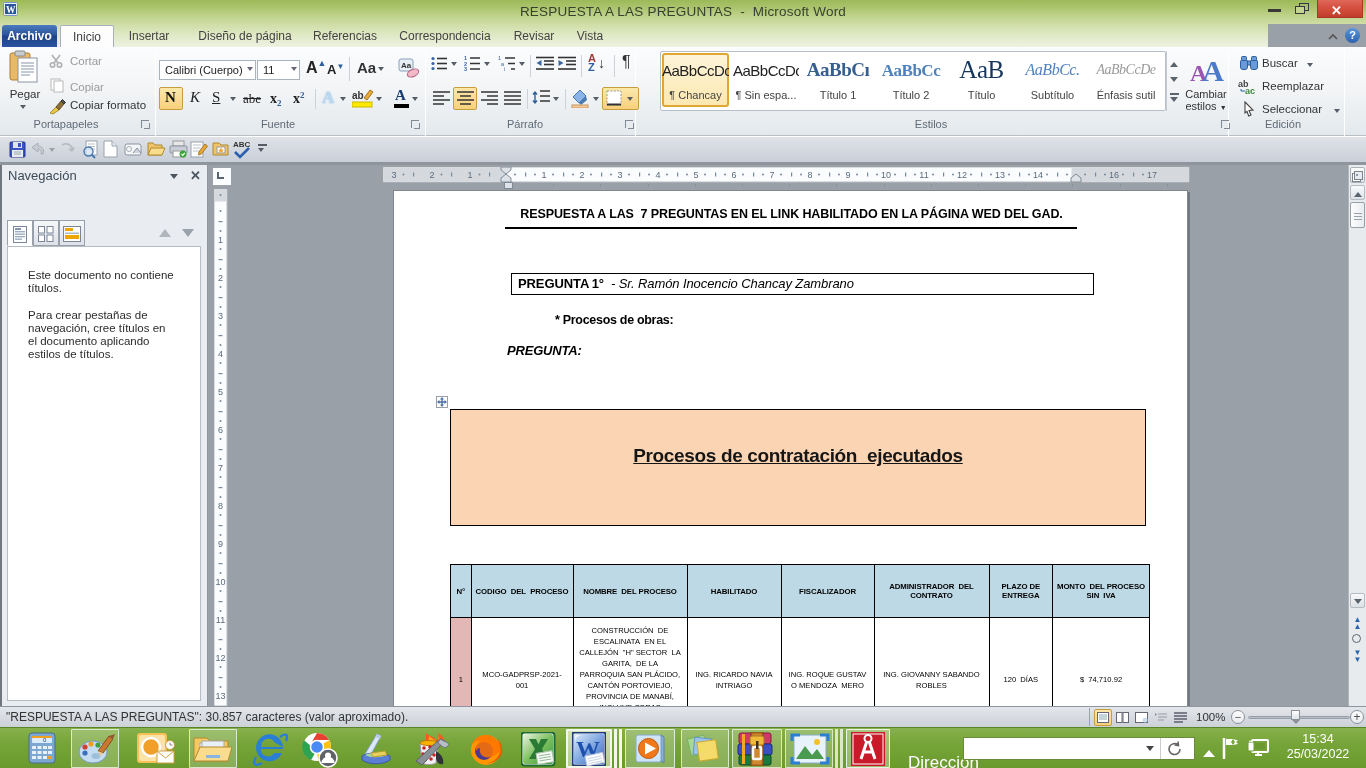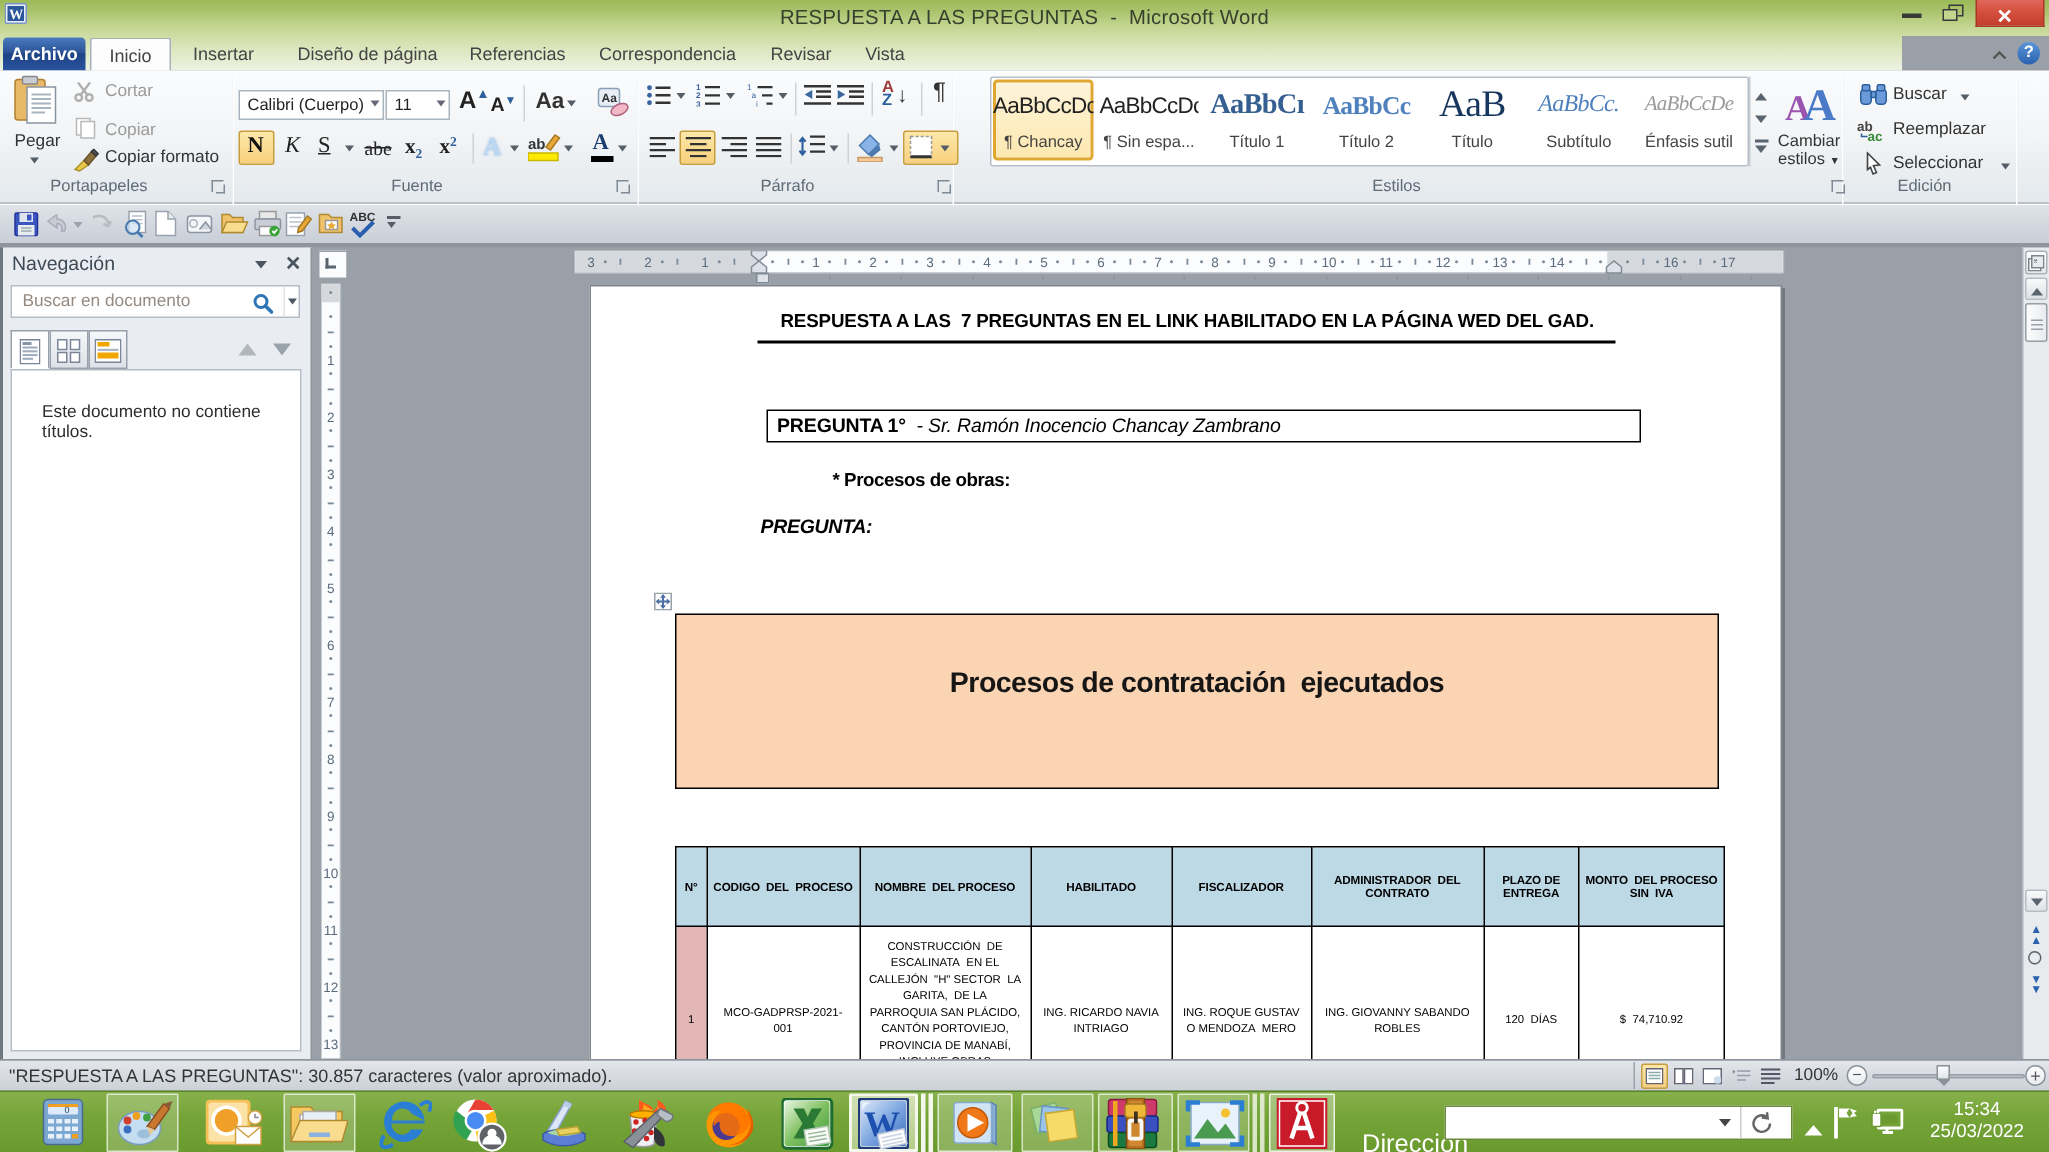--- a/index.html
+++ b/index.html
@@ -443,29 +443,20 @@
     <div class="abs" style="left:258px;top:7px;width:9px;height:1.6px;background:#555e66;"></div>
     <div class="dda" style="left:258px;top:11px;border-top-color:#555e66;"></div>
   </div>
   <div class="abs" id="mainborder"></div>
   <div class="abs" id="main">
     <div class="abs" style="left:0;top:0;width:2px;height:541px;background:#71777e;"></div>
     <div class="abs" id="navpane">
       <div class="abs" style="left:6px;top:3px;font-size:13px;color:#3e4a56;">Navegación</div>
       <div class="abs" style="left:168px;top:9px;width:0;height:0;border:4px solid transparent;border-top:5px solid #4a5560;"></div>
       <div class="abs" style="left:188px;top:3px;font-size:13px;font-weight:bold;color:#4a5560;">✕</div>
-      <div class="abs" id="searchbox">
-        <span style="color:#948a82;">Buscar en documento</span>
-        <svg class="abs" style="left:160px;top:4px;" width="15" height="15" viewBox="0 0 15 15">
-            <circle cx="6" cy="6" r="4" fill="none" stroke="#2e75b6" stroke-width="2"></circle>
-            <line x1="9" y1="9" x2="13" y2="13" stroke="#2e75b6" stroke-width="2.4" stroke-linecap="round"></line>
-          </svg>
-        <div class="abs" style="left:181px;top:0;width:1px;height:20px;background:#e0e4e8;"></div>
-        <div class="abs" style="left:184px;top:8px;width:0;height:0;border:3.5px solid transparent;border-top:4.5px solid #4a5560;"></div>
-      </div>
       <div class="abs" id="navtabs">
         <div class="abs navtab" style="left:0px;background:#fff;border-bottom:1px solid #fff;z-index:2;">
           <svg width="14" height="17" viewBox="0 0 14 17">
               <rect x="0.5" y="0.5" width="13" height="16" fill="#fff" stroke="#7a859a"></rect>
               <rect x="2" y="2" width="6" height="2" fill="#8496ab"></rect>
               <rect x="2" y="5" width="10" height="1.4" fill="#9eadc0"></rect>
               <rect x="2" y="7.5" width="10" height="1.4" fill="#9eadc0"></rect>
               <rect x="2" y="10" width="10" height="1.4" fill="#9eadc0"></rect>
               <rect x="2" y="12.5" width="7" height="1.4" fill="#9eadc0"></rect>
             </svg>
@@ -486,20 +477,21 @@
               <rect x="2" y="2" width="8" height="3" fill="#f0a500"></rect>
               <rect x="2" y="6.5" width="14" height="1.5" fill="#aab8c8"></rect>
               <rect x="2" y="9" width="14" height="4" fill="#f0a500"></rect>
             </svg>
         </div>
         <div class="abs" style="left:152px;top:9px;width:0;height:0;border:6px solid transparent;border-bottom:8px solid #b0b6bc;border-top:none;"></div>
         <div class="abs" style="left:175px;top:9px;width:0;height:0;border:6px solid transparent;border-top:8px solid #9aa2ab;border-bottom:none;"></div>
       </div>
       <div class="abs" id="navcontent">
         <div style="margin:22px 0 0 20px;">Este documento no contiene títulos.</div>
+        <div style="margin:14px 0 0 20px;width:170px;">Para crear pestañas de<br>navegación, cree títulos en<br>el documento aplicando<br>estilos de títulos.</div>
       </div>
     </div>
     <div class="abs" id="vruler">
       <div class="abs" style="left:3px;top:2px;width:20px;height:19px;background:#fbfcfd;border:1px solid #9aa1a8;"></div>
       <div class="abs" style="left:8px;top:7px;width:7px;height:7px;border-left:2px solid #5a646e;border-bottom:2px solid #5a646e;"></div>
       <svg class="abs" style="left:5px;top:24px;" width="14" height="517" viewBox="0 0 14 517">
           <rect x="0" y="0" width="13" height="517" fill="#fbfcfd" stroke="#b6bcc2" stroke-width="1"></rect>
           <rect x="0.5" y="0.5" width="12" height="12" fill="#d5d9dd"></rect>
           <g>
             <circle cx="6.5" cy="6" r="1" fill="#7a8a9a"></circle>
@@ -662,21 +654,21 @@
         <div class="abs" id="doctitle">RESPUESTA A LAS&nbsp; 7 PREGUNTAS EN EL LINK HABILITADO EN LA PÁGINA WED DEL GAD.</div>
         <div class="abs" id="titleline"></div>
         <div class="abs" id="pregbox"><b>PREGUNTA 1°</b>&nbsp; <i>- Sr. Ramón Inocencio Chancay Zambrano</i></div>
         <div class="abs" id="procobras">* Procesos de obras:</div>
         <div class="abs" id="respuesta">PREGUNTA:</div>
         <div class="abs" id="movehandle"><svg width="12" height="12" viewBox="0 0 12 12">
               <rect x="0.5" y="0.5" width="11" height="11" fill="#fdfdfd" stroke="#9aa0a7"></rect>
               <path d="M6 1 L8 3.5 H6.7 V5.3 H8.5 V4 L11 6 L8.5 8 V6.7 H6.7 V8.5 H8 L6 11 L4 8.5 H5.3 V6.7 H3.5 V8 L1 6 L3.5 4 V5.3 H5.3 V3.5 H4 Z" fill="#4d6fa8"></path>
             </svg></div>
         <div class="abs" id="orangebox">
-          <div style="margin-top:34px;">Procesos de contratación&nbsp; ejecutados</div>
+          <div style="margin-top:34px;text-decoration:underline;">Procesos de contratación&nbsp; ejecutados</div>
         </div>
         <table class="abs" id="dtable">
           <tbody>
               <tr class="hrow">
             <td style="width:20.5px;">N°</td>
             <td style="width:102px;">CODIGO&nbsp; DEL&nbsp; PROCESO</td>
             <td style="width:114px;">NOMBRE&nbsp; DEL PROCESO</td>
             <td style="width:94px;">HABILITADO</td>
             <td style="width:93px;">FISCALIZADOR</td>
             <td style="width:115px;">ADMINISTRADOR&nbsp; DEL CONTRATO</td>

